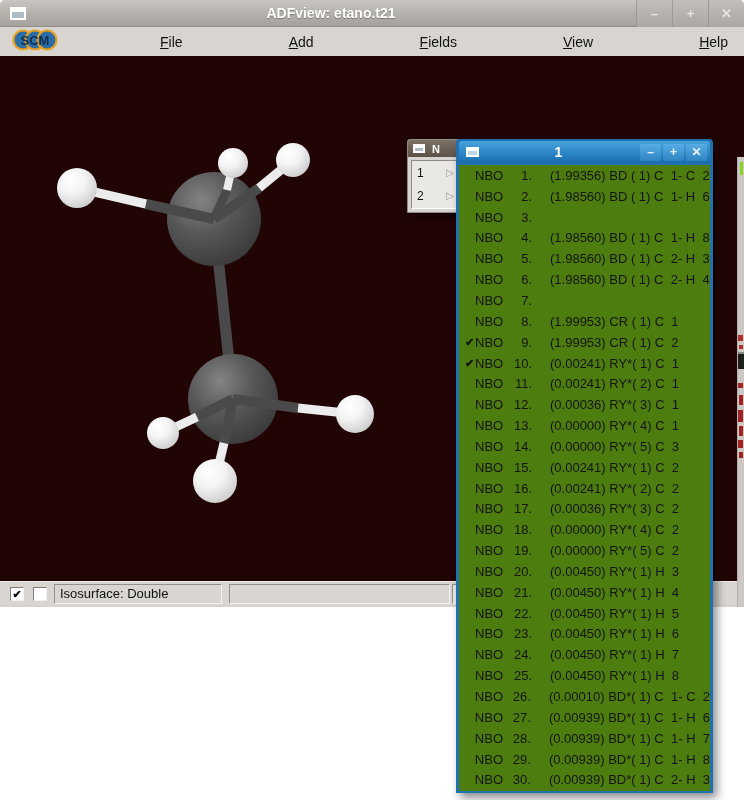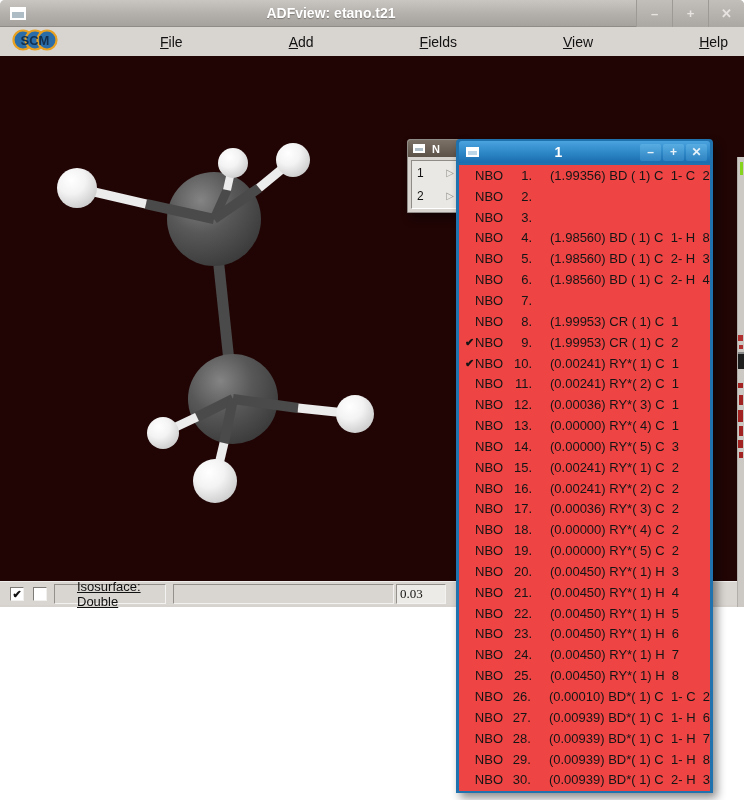--- a/index.html
+++ b/index.html
@@ -38,21 +38,21 @@
   
   .controlbar { position:absolute; left:0; top:581px; width:744px; height:24px;
                 background:#d9d5d1; border-top:1px solid #efedeb; display:flex; align-items:center; }
   .checkbox { width:14px; height:14px; background:#ffffff; margin-left:10px;
               border:1px solid; border-color:#7e7a76 #f2f0ee #f2f0ee #7e7a76;
               font-size:11px; line-height:12px; text-align:center; color:#111; font-weight:bold; }
   .checkbox.second { margin-left:9px; }
   .bar-section { height:20px; margin-left:7px; border:1px solid;
                  border-color:#94908c #f4f2f0 #f4f2f0 #94908c;
                  display:flex; align-items:center; font-size:13px; color:#111; }
-  .bar-section.label-sec { width:112px; padding-left:22px;text-decoration:underline; }
+  .bar-section.label-sec { width:168px; padding-left:5px; }
   .bar-section.empty-sec { width:221px; }
   .iso-field { position:relative; margin-left:2px; width:50px; height:20px;
                border:1px solid; border-color:#94908c #f4f2f0 #f4f2f0 #94908c;
                background:#edebe7; font-size:13px; color:#111; padding-left:3px;
                font-family:Liberation Serif, serif; outline:none; }
 
   
   .sliver { position:absolute; left:737px; top:157px; width:7px; height:450px;
             background:#ccc8c4; border-left:1px solid #b2aeaa; }
   .sliver .mark { position:absolute; }
@@ -82,21 +82,21 @@
                        border-radius:3px 3px 0 0; }
   .list-icon { width:13px; height:10px; margin-left:7px; border:2px solid #ffffff; background:#bcd6e8; position:relative; }
   .list-icon::before { content:""; position:absolute; left:0; top:0; right:0; height:2px; background:#ffffff; }
   .nbo-list-title { flex:1; text-align:center; color:#ffffff; font-weight:bold; font-size:14px; }
   .list-btn { width:21px; height:17px; margin-left:2px; border-radius:2px;
               background:linear-gradient(180deg,#57ade2,#2f84c2);
               color:#e9f2f9; font-size:12px; font-weight:bold;
               display:flex; align-items:center; justify-content:center; }
   .list-btn.close { margin-right:3px; }
 
-  .nbo-list { margin-top:2px; height:626px; background:#ef4444; overflow:hidden; }
+  .nbo-list { margin-top:2px; height:626px; background:#4d7c0f; overflow:hidden; }
   .nbo-row { height:20.85px; display:flex; align-items:center; font-size:13px; color:#151515; }
   .nbo-row .chk  { width:16px; padding-left:6px; font-size:11px; font-weight:bold; }
   .nbo-row .lbl  { width:31px; }
   .nbo-row .num  { width:26px; text-align:right; }
   .nbo-row .body { margin-left:18px; white-space:pre; }
 </style>
 </head>
 <body>
 
 <div class="stage">
@@ -226,20 +226,21 @@
     <span class="chk"></span>
     <span class="lbl">NBO</span>
     <span class="num">1.</span>
     <span class="body">(1.99356) BD ( 1) C  1- C  2</span>
   </div>
 
   <div class="nbo-row">
     <span class="chk"></span>
     <span class="lbl">NBO</span>
     <span class="num">2.</span>
+    <span class="body">(1.98560) BD ( 1) C  1- H  6</span>
   </div>
 
   <div class="nbo-row">
     <span class="chk"></span>
     <span class="lbl">NBO</span>
     <span class="num">3.</span>
   </div>
 
   <div class="nbo-row">
     <span class="chk"></span>

